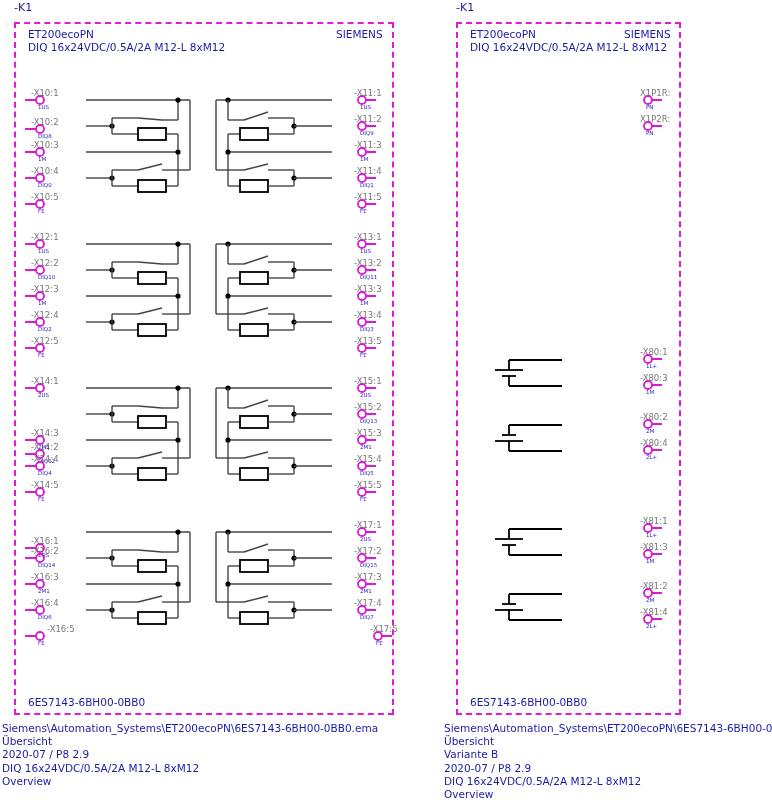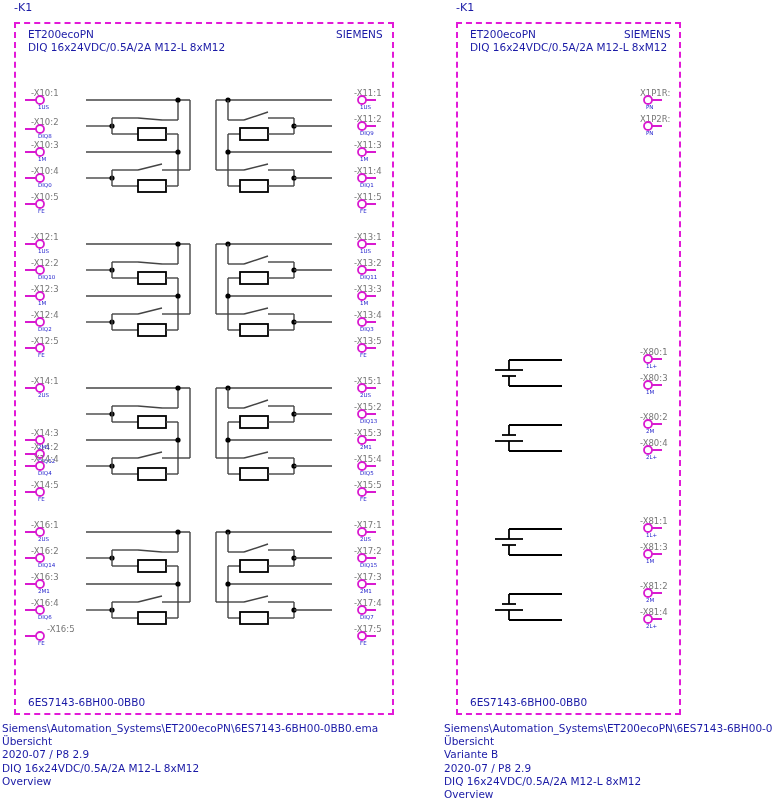--- a/index.html
+++ b/index.html
@@ -141,21 +141,21 @@
       </svg>
     </div>
     <div class="term" style="left: 25px; top: 480px;">
       <div class="tname" style="left: 6px;">-X14:5</div>
       <div class="tsig" style="left: 13px;">FE</div>
       <svg width="26" height="10" style="left: 0px;">
         <line x1="0" y1="5" x2="11" y2="5" stroke="#d91ad0" stroke-width="2"></line>
         <circle cx="15" cy="5" r="4" fill="none" stroke="#d91ad0" stroke-width="1.8"></circle>
       </svg>
     </div>
-    <div class="term" style="left: 25px; top: 520px;">
+    <div class="term" style="left: 25px; top: 536px;">
       <div class="tname" style="left: 6px;">-X16:1</div>
       <div class="tsig" style="left: 13px;">2US</div>
       <svg width="26" height="10" style="left: 0px;">
         <line x1="0" y1="5" x2="11" y2="5" stroke="#d91ad0" stroke-width="2"></line>
         <circle cx="15" cy="5" r="4" fill="none" stroke="#d91ad0" stroke-width="1.8"></circle>
       </svg>
     </div>
     <div class="term" style="left: 25px; top: 546px;">
       <div class="tname" style="left: 6px;">-X16:2</div>
       <div class="tsig" style="left: 13px;">DIQ14</div>
@@ -336,21 +336,21 @@
       </svg>
     </div>
     <div class="term" style="left: 354px; top: 598px;">
       <div class="tname" style="left: 0px;">-X17:4</div>
       <div class="tsig" style="left: 6px;">DIQ7</div>
       <svg width="26" height="10" style="left: 2px;">
         <circle cx="6" cy="5" r="4" fill="none" stroke="#d91ad0" stroke-width="1.8"></circle>
         <line x1="10" y1="5" x2="20" y2="5" stroke="#d91ad0" stroke-width="2"></line>
       </svg>
     </div>
-    <div class="term" style="left: 354px; top: 624px; text-align: right;">
+    <div class="term" style="left: 370px; top: 624px; text-align: right;">
       <div class="tname" style="left: 0px;">-X17:5</div>
       <div class="tsig" style="left: 6px;">FE</div>
       <svg width="26" height="10" style="left: 2px;">
         <circle cx="6" cy="5" r="4" fill="none" stroke="#d91ad0" stroke-width="1.8"></circle>
         <line x1="10" y1="5" x2="20" y2="5" stroke="#d91ad0" stroke-width="2"></line>
       </svg>
     </div>
   </div>
 
 <svg class="diagram" width="772" height="800" id="circuitA">

